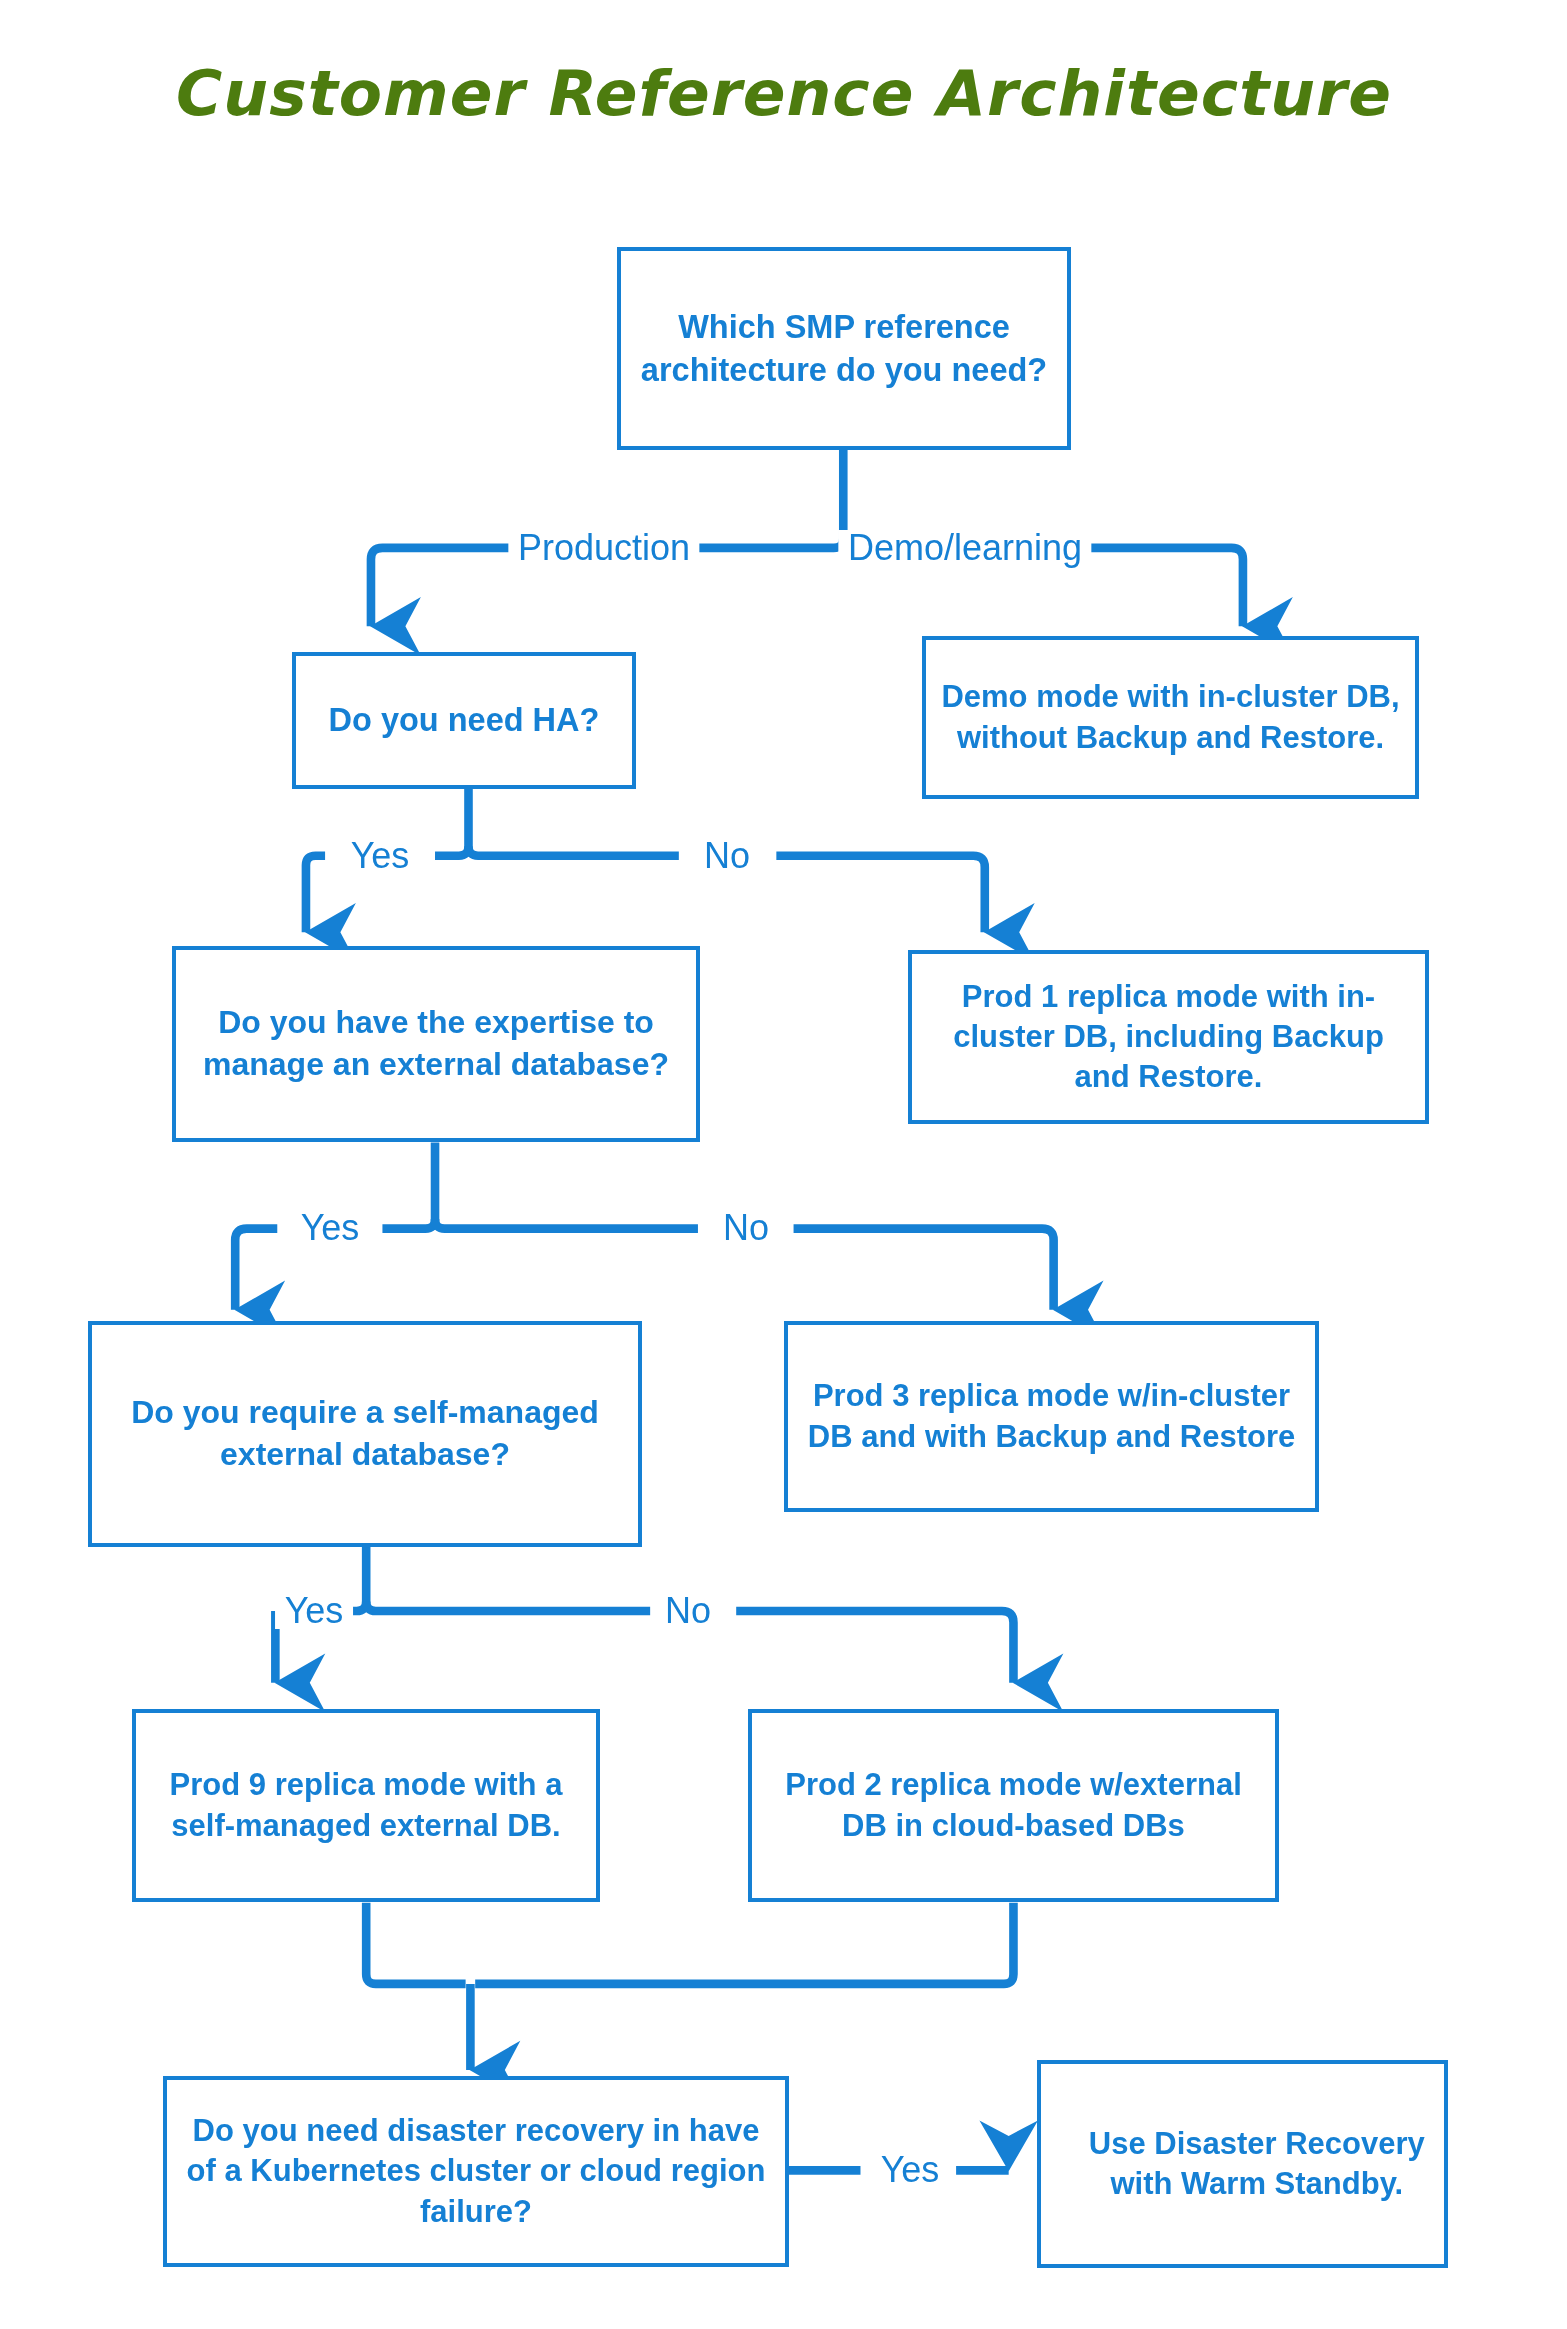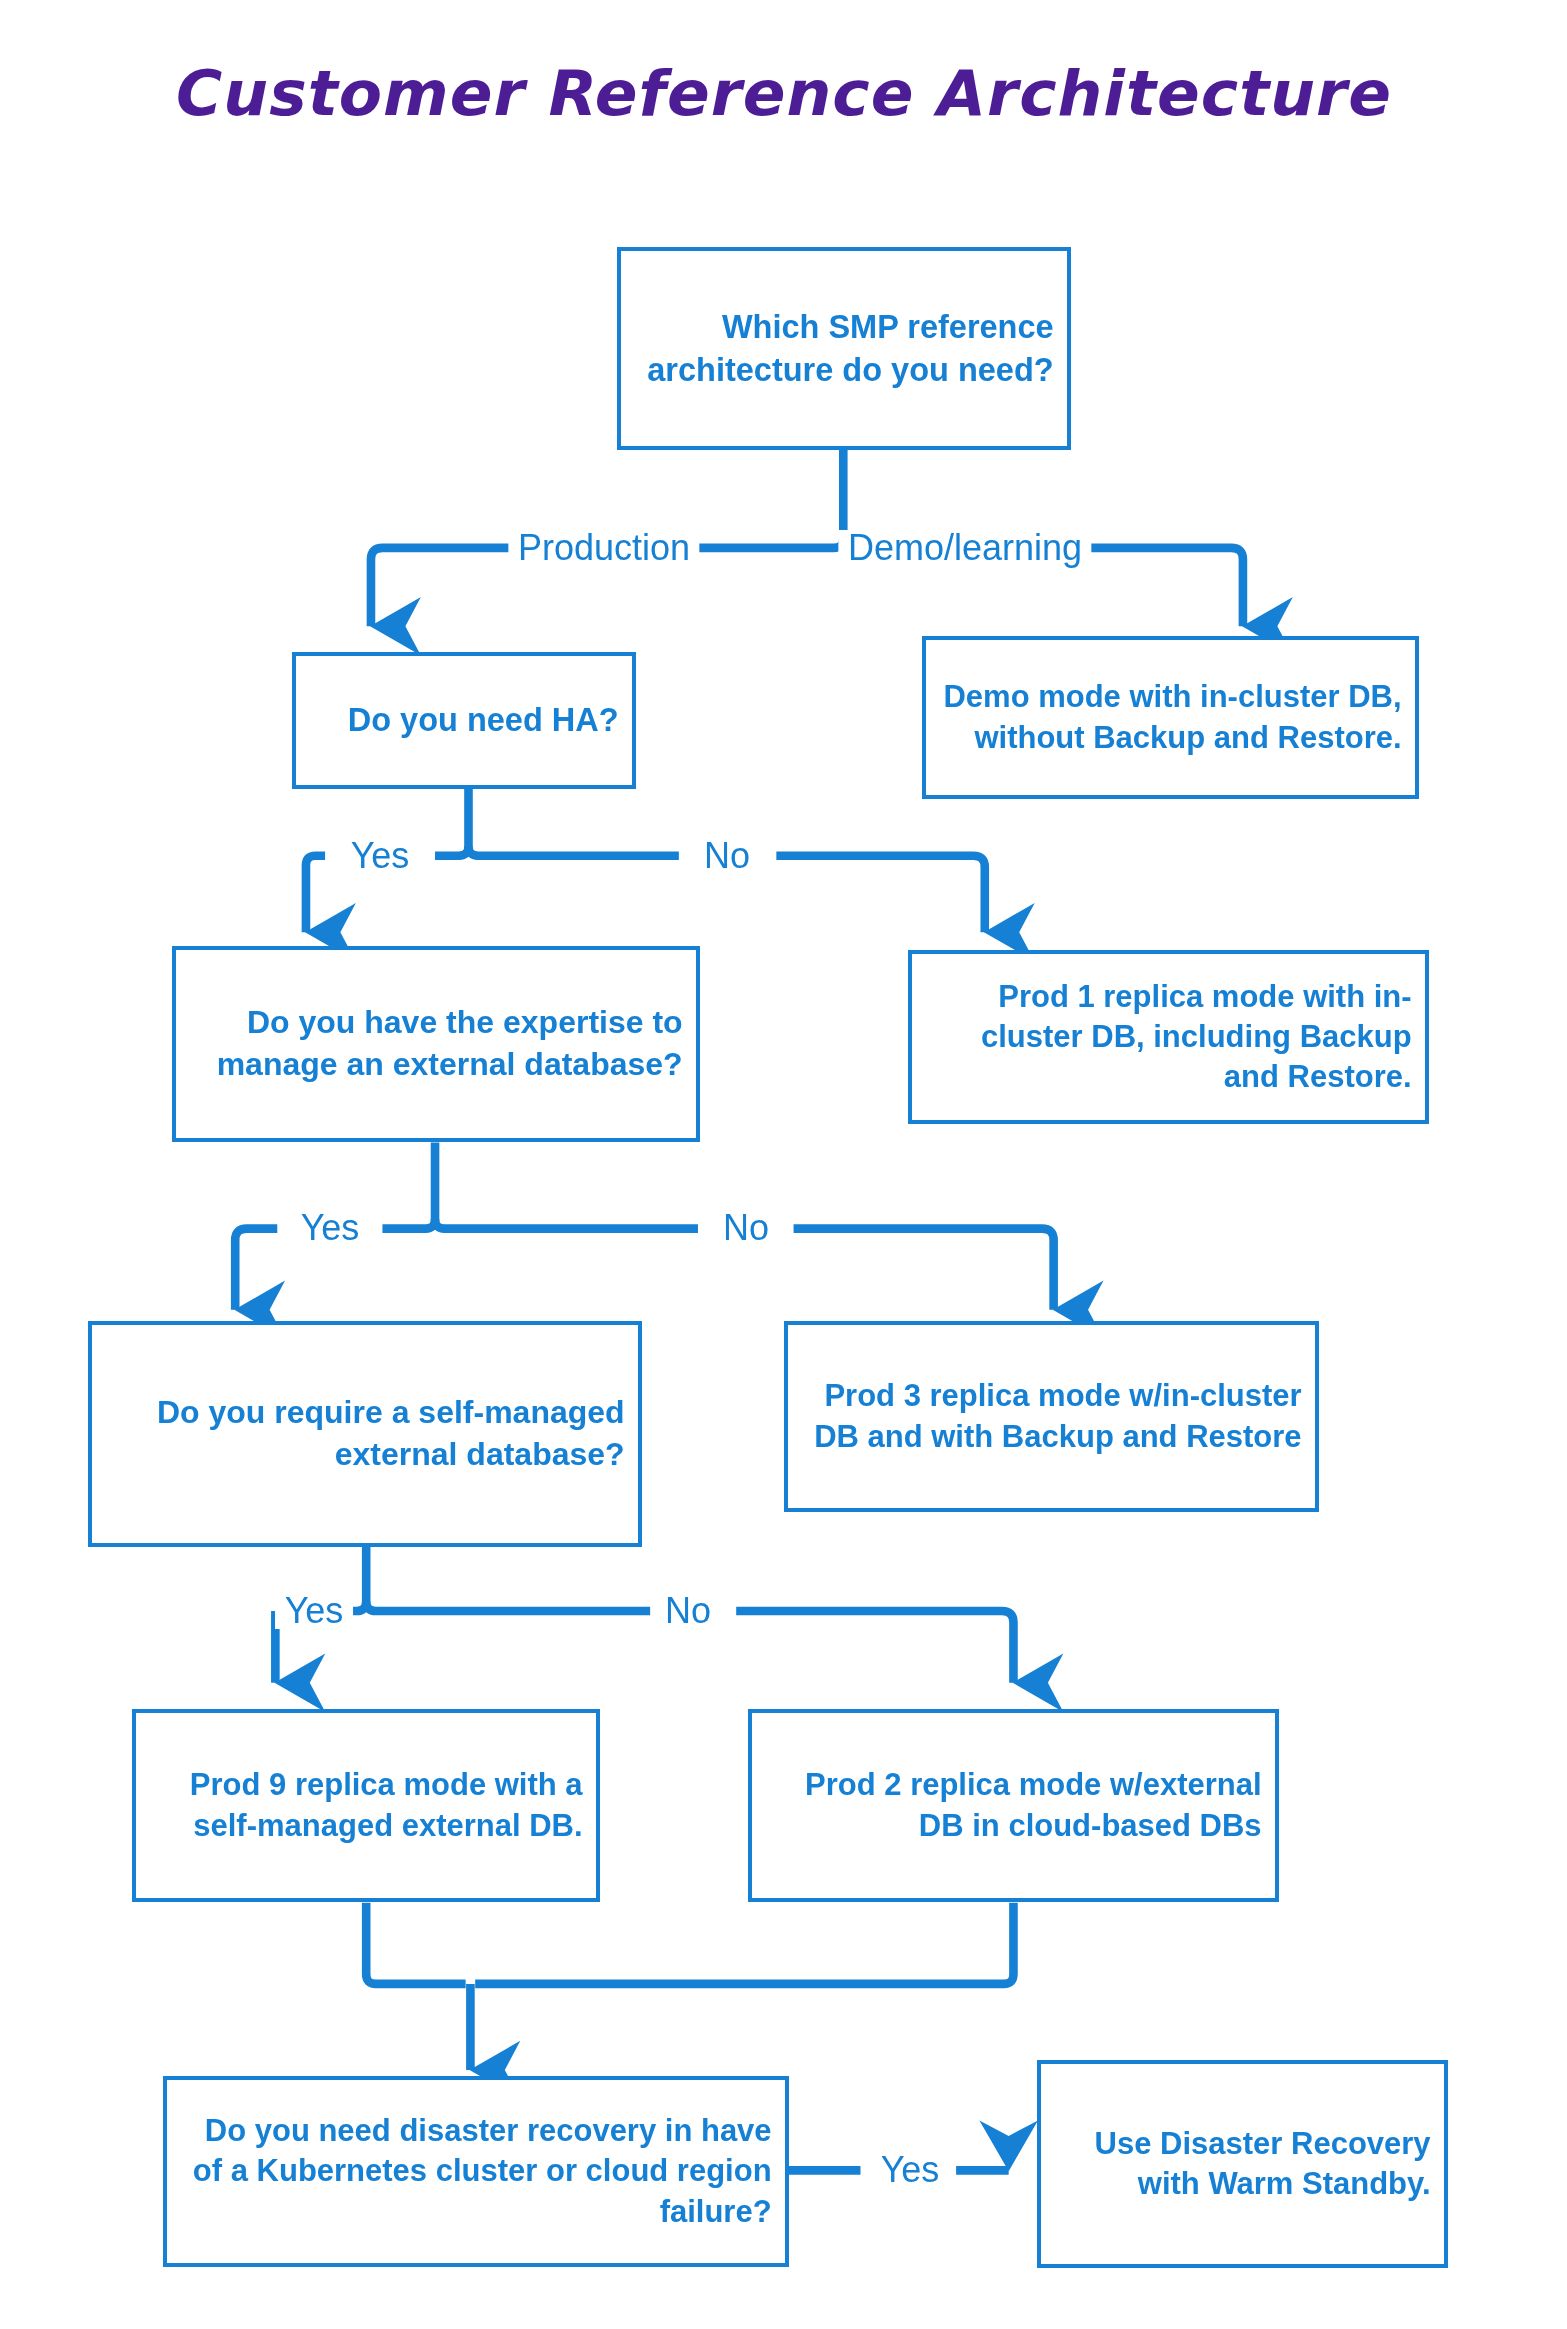--- a/index.html
+++ b/index.html
@@ -10,37 +10,37 @@
   }
   #canvas{position:relative;width:1568px;height:2330px;background:#ffffff;}
   #wires{position:absolute;left:0;top:0;width:1568px;height:2330px;}
 
   .title{
     position:absolute;left:0;top:57px;width:1568px;
     text-align:center;
     font-family:"DejaVu Sans",sans-serif;
     font-size:63px;font-weight:700;font-style:italic;
     letter-spacing:1px;
-    color:#4c1d95;
+    color:#4d7c0f;
     white-space:nowrap;
   }
 
   .node{
     position:absolute;
     box-sizing:border-box;
     border:4.8px solid #1580d4;
     background:#ffffff;
     display:flex;align-items:center;justify-content:center;
     text-align:center;
     color:#1580d4;
     font-weight:700;
     line-height:1.30;
     padding:5.7px 13.4px;
   }
-  .node span{display:block;width:100%;text-align:right;}
+  .node span{display:block;width:100%;}
 
   .edge-label{
     position:absolute;
     color:#1580d4;
     font-family:"Liberation Sans","DejaVu Sans",sans-serif;
     font-weight:400;
     font-size:36px;
     line-height:1;
     background:#ffffff;
     padding:0 9.6px;

